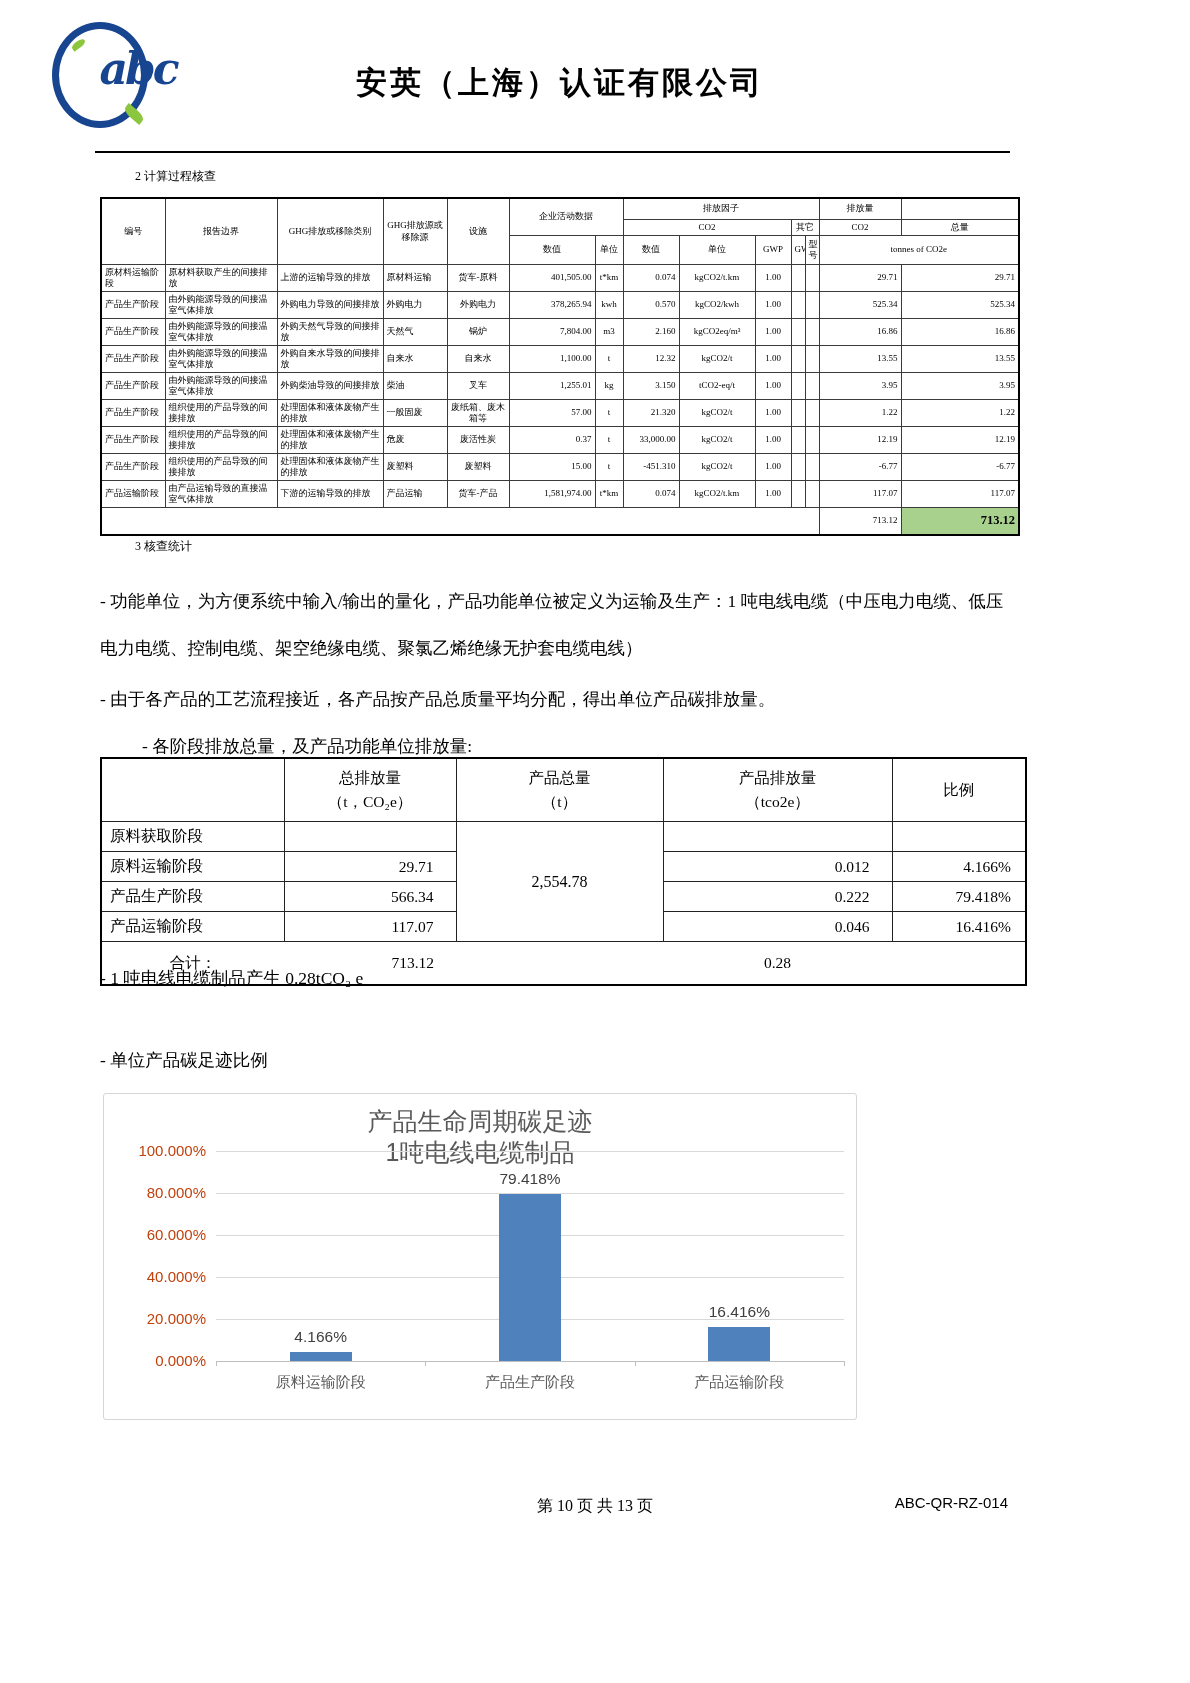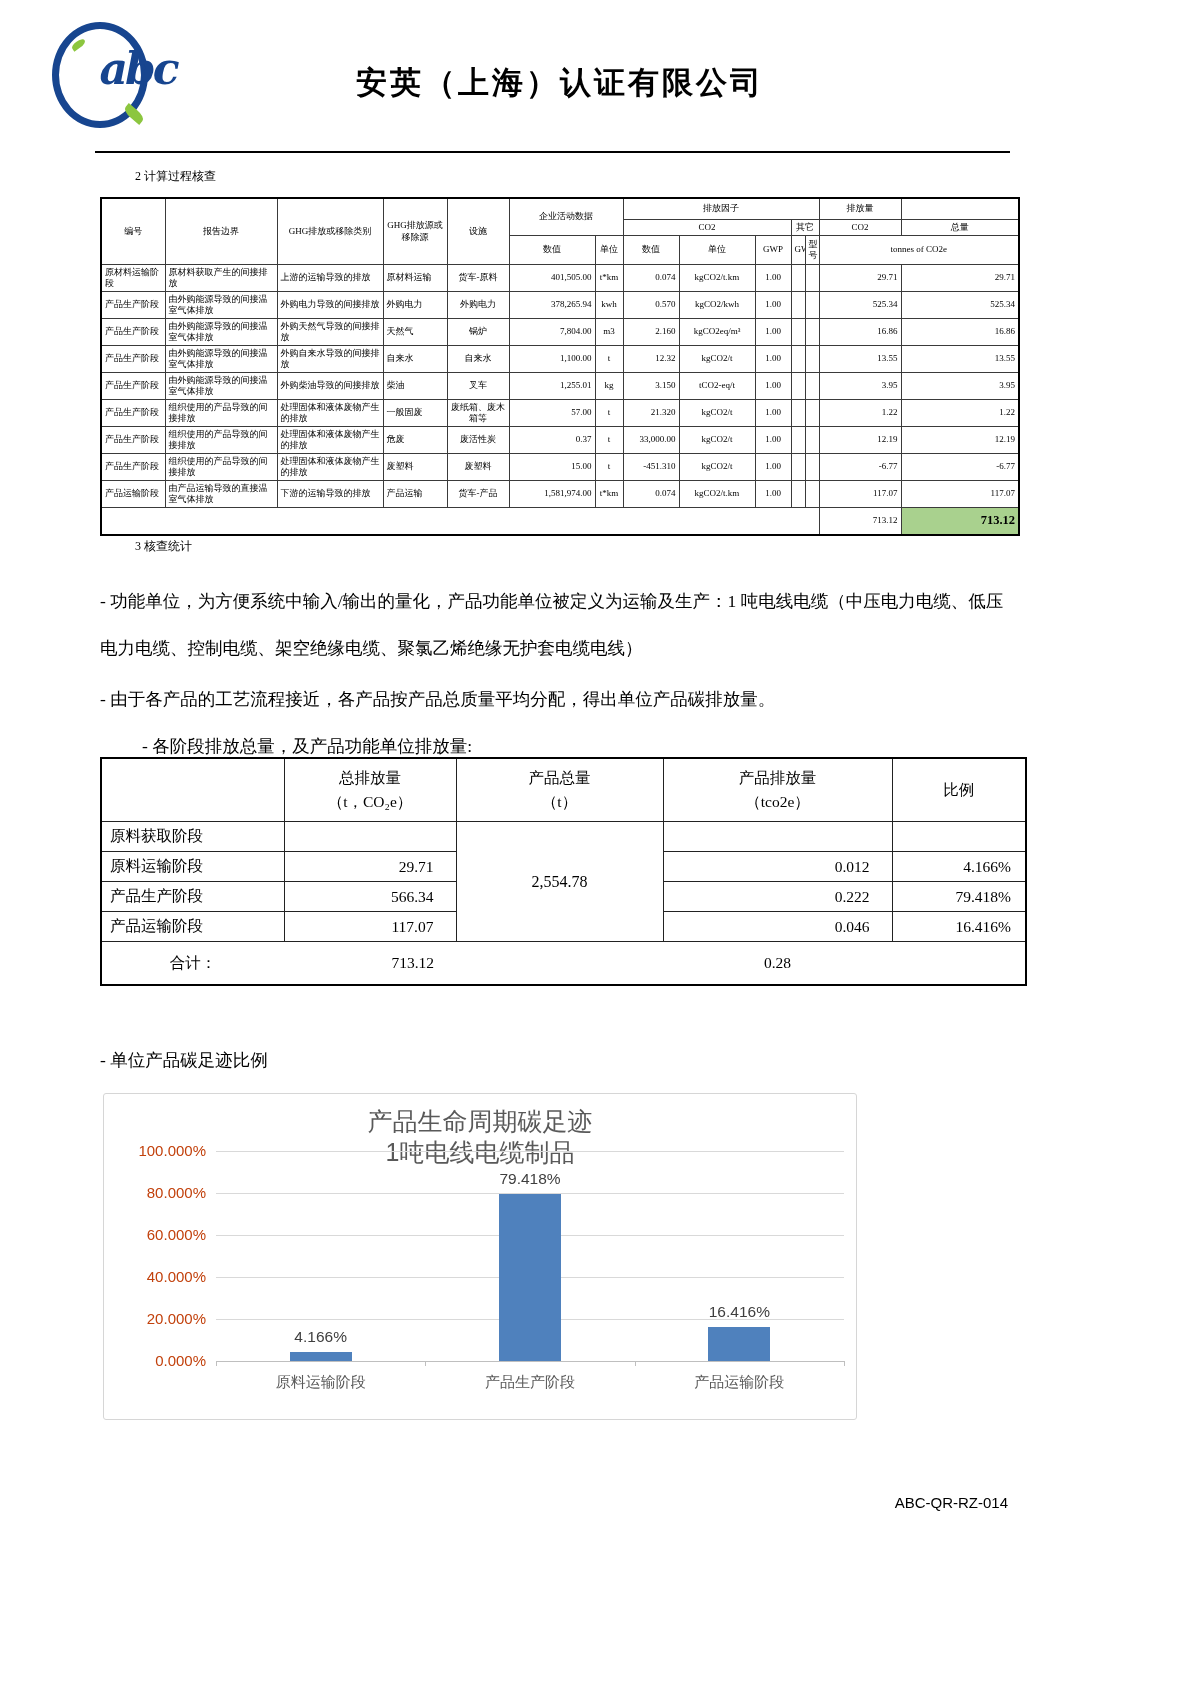--- a/index.html
+++ b/index.html
@@ -355,20 +355,21 @@
         <td class="ac">合计：</td>
         <td class="num">713.12</td>
         <td></td>
         <td class="ac">0.28</td>
         <td></td>
       </tr>
     </tbody>
       </table>
   </div>
 
+  <div class="para" style="top:955px;">- 1 吨电线电缆制品产生 0.28tCO₂  e</div>
   <div class="para" style="top:1037px;">- 单位产品碳足迹比例</div>
 
   <div class="chart" id="chart">
     <div class="chart-title">
       <div>产品生命周期碳足迹</div>
       <div>1吨电线电缆制品</div>
     </div>
   <div class="gridline axis" style="left: 112px; top: 267px; width: 628px;"></div>
       <div class="ytick-label" style="left: 0px; width: 102px; top: 258px;">0.000%</div>
       <div class="gridline" style="left: 112px; top: 225px; width: 628px;"></div>
@@ -389,15 +390,16 @@
       <div class="bar-label" style="left: 156.667px; width: 120px; top: 234.251px;">4.166%</div>
       <div class="xcat-label" style="left: 116.667px; width: 200px; top: 279px;">原料运输阶段</div>
       <div class="bar" style="left: 395px; top: 100.222px; width: 62px; height: 166.778px; background: rgb(79, 129, 189);"></div>
       <div class="bar-label" style="left: 366px; width: 120px; top: 76.2222px;">79.418%</div>
       <div class="xcat-label" style="left: 326px; width: 200px; top: 279px;">产品生产阶段</div>
       <div class="bar" style="left: 604.333px; top: 232.526px; width: 62px; height: 34.4736px; background: rgb(79, 129, 189);"></div>
       <div class="bar-label" style="left: 575.333px; width: 120px; top: 208.526px;">16.416%</div>
       <div class="xcat-label" style="left: 535.333px; width: 200px; top: 279px;">产品运输阶段</div>
     </div>
 
+  <div class="footer-page">第 10 页 共 13 页</div>
   <div class="footer-code">ABC-QR-RZ-014</div>
 
 </div>
 
 </body></html>

